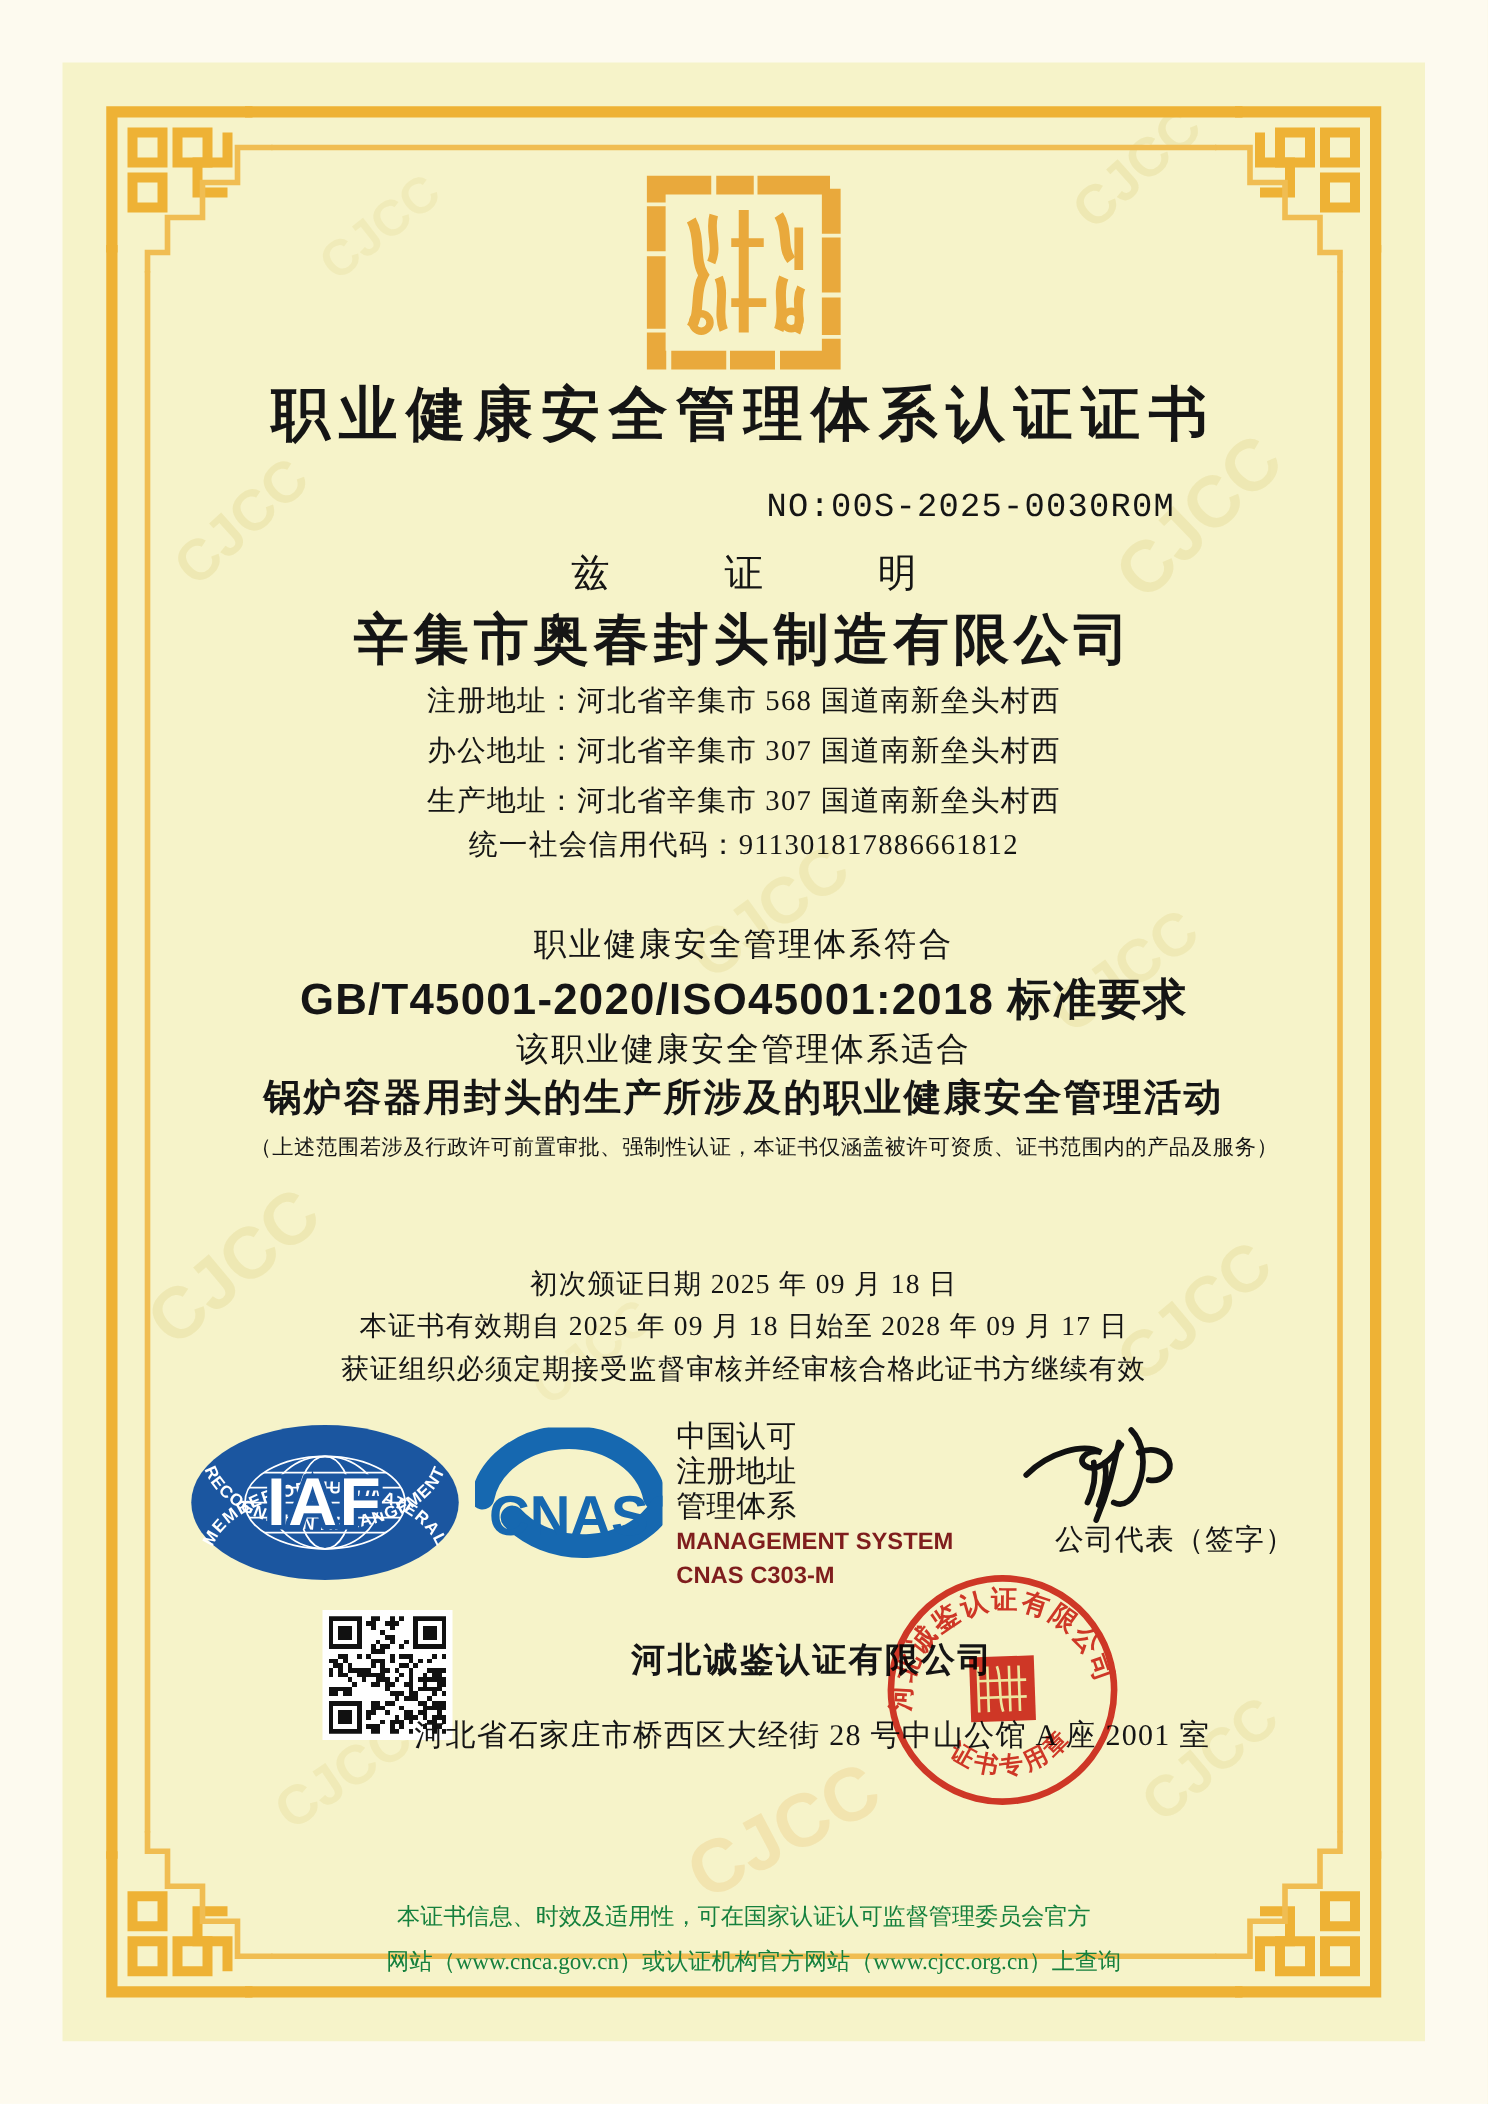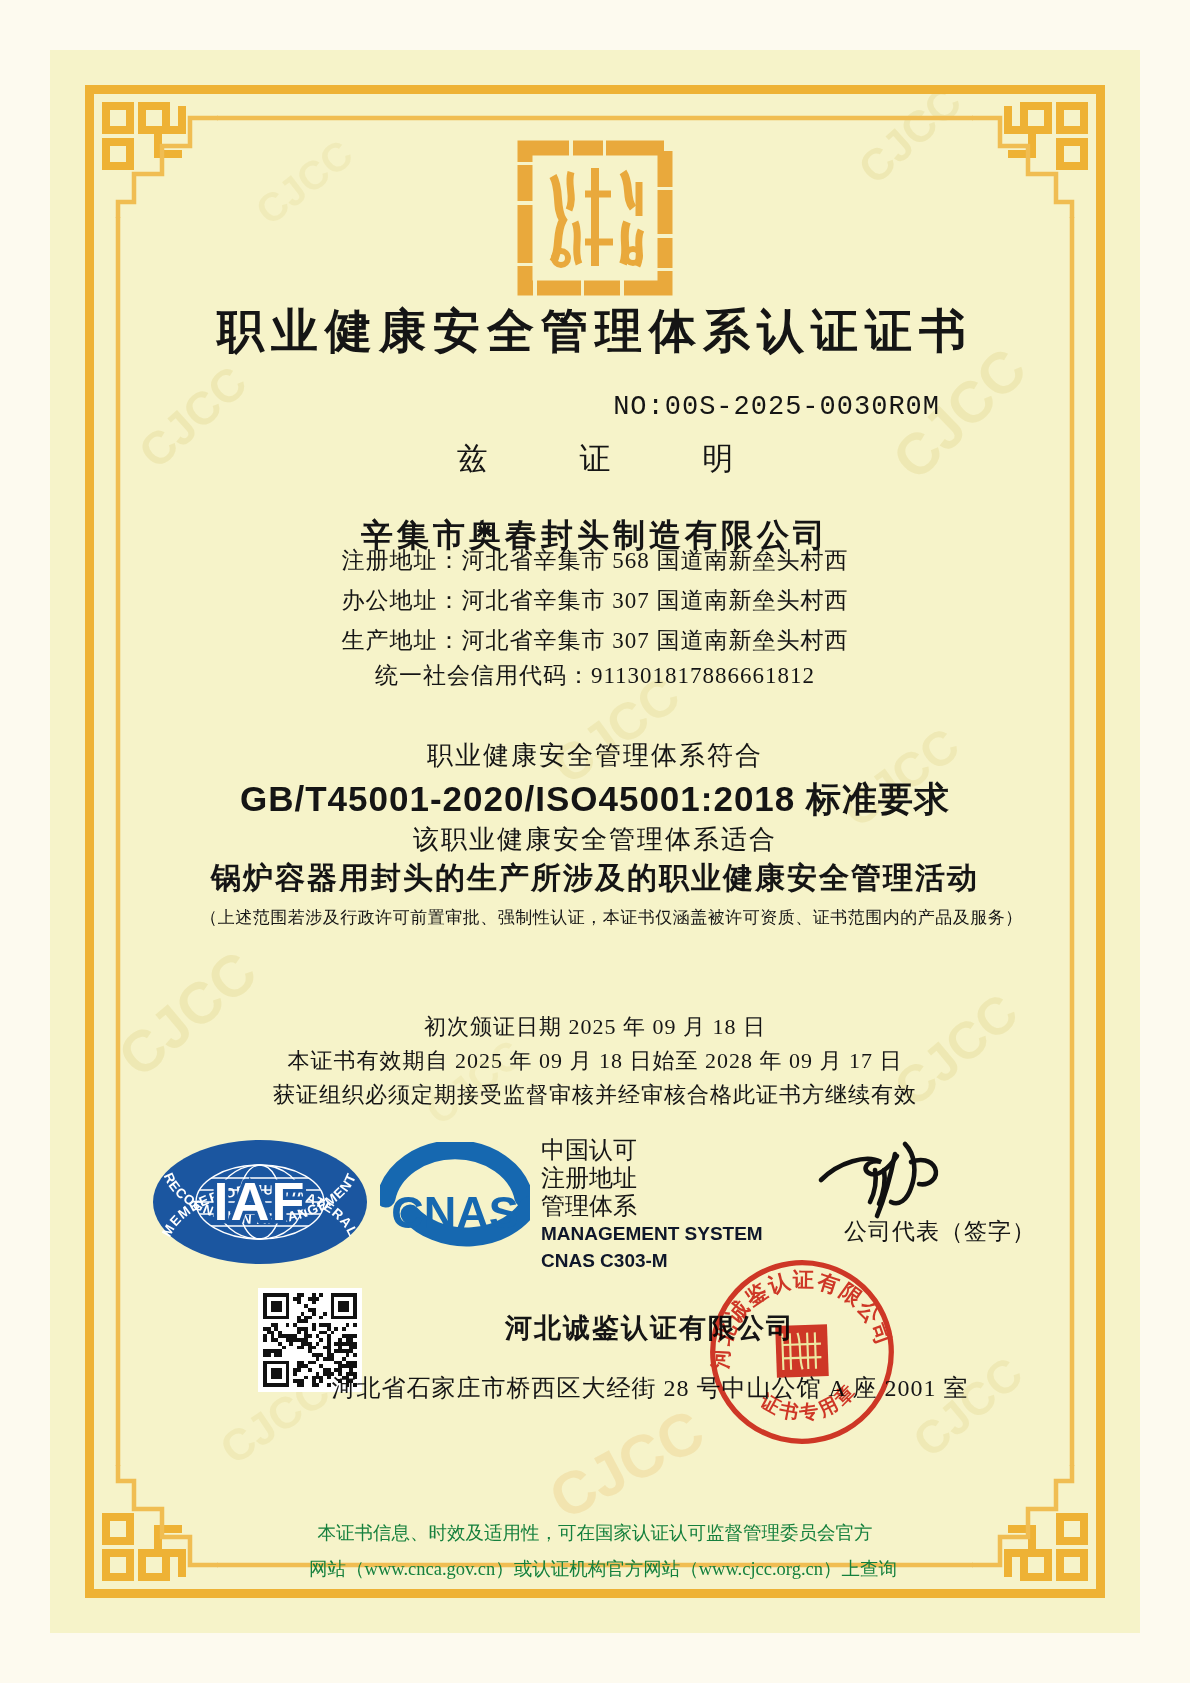--- a/index.html
+++ b/index.html
@@ -21,34 +21,34 @@
     font-family:"Liberation Sans",sans-serif;font-weight:bold;
     font-size:47px;letter-spacing:7px;white-space:nowrap;
   }
   .certno{
     font-family:"Liberation Mono",monospace;font-size:27px;letter-spacing:1px;
     text-align:right;right:250px;white-space:nowrap;
   }
   .certify{font-size:31px;letter-spacing:42px;text-indent:42px;font-family:"Liberation Serif",serif;}
   .company{
     font-family:"Liberation Sans",sans-serif;font-weight:bold;
-    font-size:32px;letter-spacing:4px;margin-top:32px;
+    font-size:44px;letter-spacing:4px;
   }
   .addr{font-size:23px;letter-spacing:1px;}
   .body-line{font-size:26px;letter-spacing:2px;}
   .std{
     font-family:"Liberation Sans",sans-serif;font-weight:bold;font-size:35px;letter-spacing:1px;
   }
   .scope{
     font-family:"Liberation Sans",sans-serif;font-weight:bold;font-size:30px;letter-spacing:2px;
   }
   .note{font-size:17px;letter-spacing:0.5px;}
   .dates{font-size:22px;letter-spacing:1px;}
   .acc-cn{font-family:"Liberation Sans",sans-serif;font-size:24px;line-height:28px;}
-  .acc-en{font-family:"Liberation Sans",sans-serif;font-weight:bold;font-size:19px;line-height:27px;color:#0f172a;}
+  .acc-en{font-family:"Liberation Sans",sans-serif;font-weight:bold;font-size:19px;line-height:27px;color:#7f1d1d;}
   .sign-label{font-size:23px;letter-spacing:1px;font-family:"Liberation Serif",serif;}
   .issuer-co{
     font-family:"Liberation Sans",sans-serif;font-weight:bold;font-size:27px;letter-spacing:2px;
   }
   .issuer-addr{font-size:24px;letter-spacing:1px;}
   .footer-line{font-size:18.5px;color:#15803d;}
   svg text{font-family:"Liberation Sans",sans-serif;}
 </style>
 </head>
 <body>

